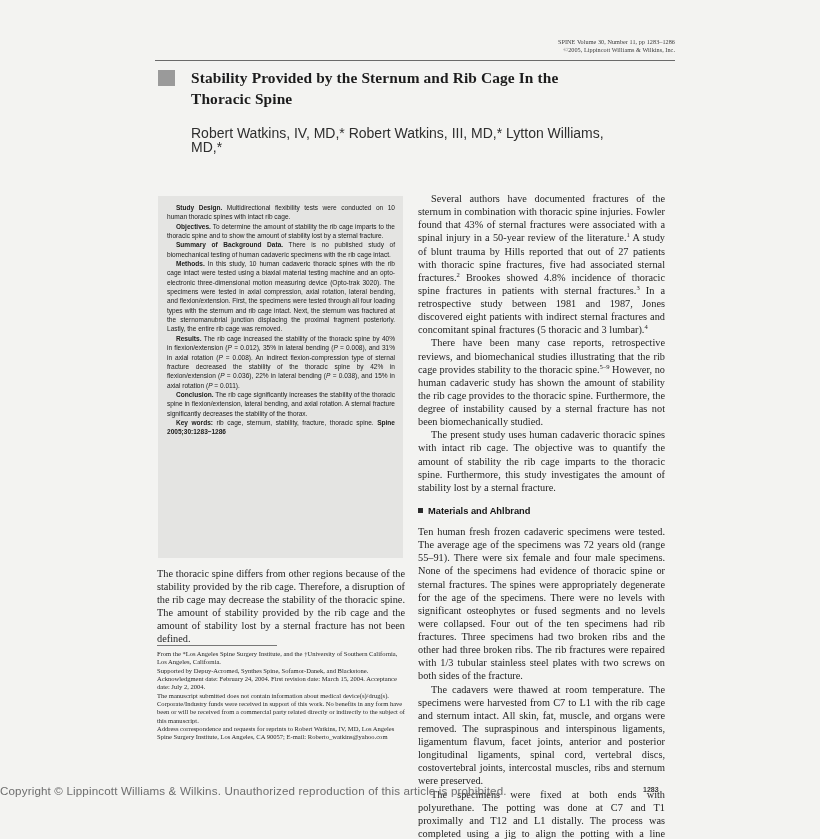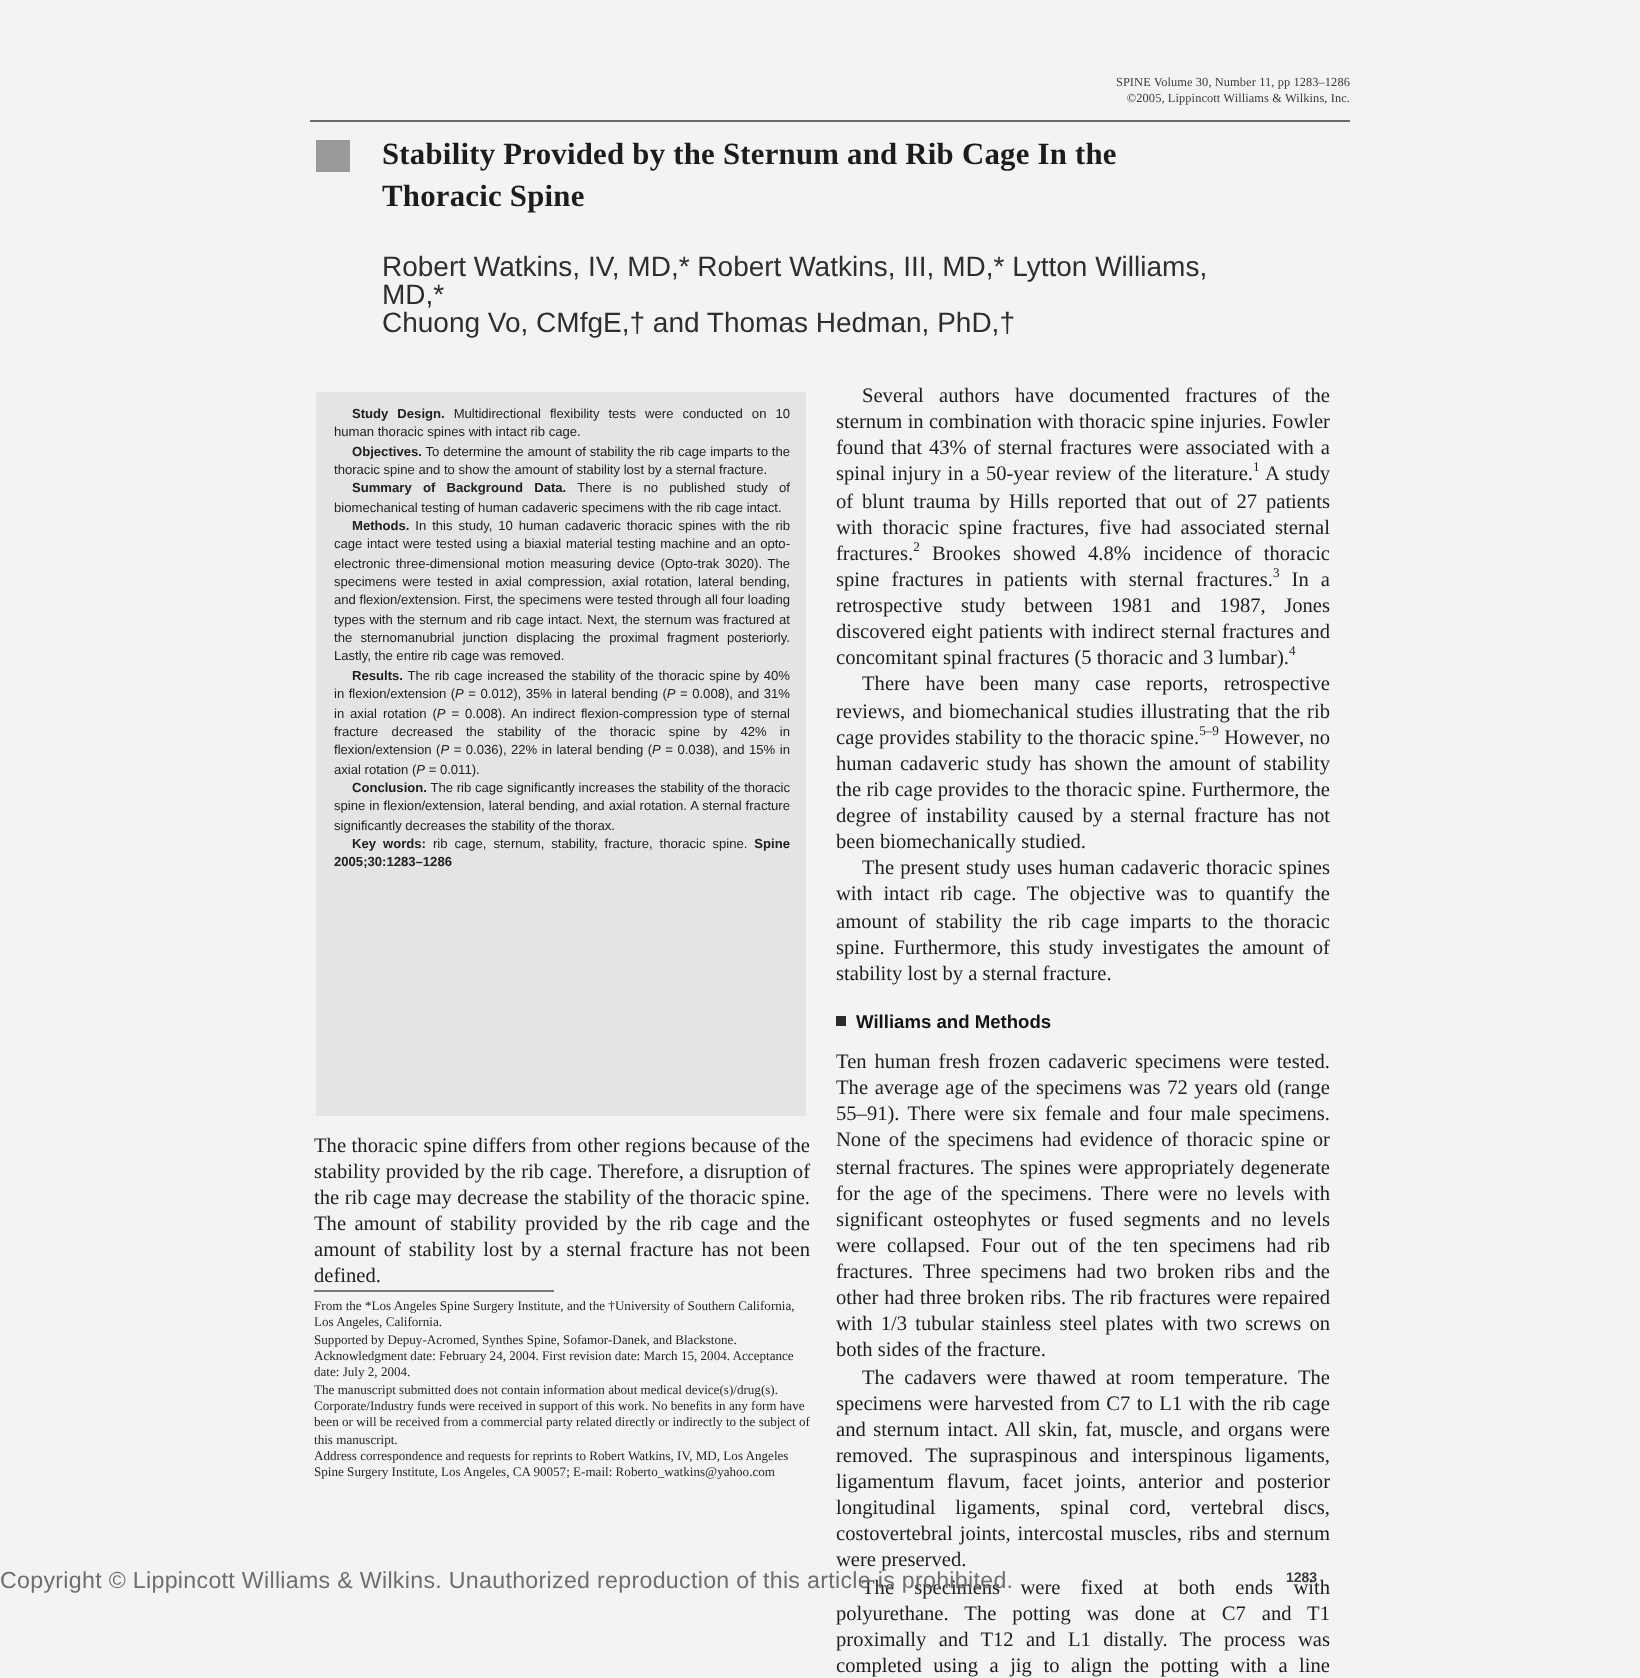--- a/index.html
+++ b/index.html
@@ -216,21 +216,20 @@
     <div>SPINE Volume 30, Number 11, pp 1283–1286</div>
     <div>©2005, Lippincott Williams &amp; Wilkins, Inc.</div>
   </div>
   <div class="rule"></div>
 
   <div class="title-marker"></div>
   <div class="title">Stability Provided by the Sternum and Rib Cage In the Thoracic Spine</div>
 
   <div class="authors">
     <div>Robert Watkins, IV, MD,* Robert Watkins, III, MD,* Lytton Williams, MD,*</div>
-    <div>Chuong Vo, CMfgE,† and Thomas Hedman, PhD,†</div>
   </div>
 
   <div class="abstract-box"></div>
   <div class="abstract-text">
     <p><b>Study Design.</b><span> Multidirectional flexibility tests were conducted on 10 human thoracic spines with intact rib cage.</span></p>
     <p><b>Objectives.</b><span> To determine the amount of stability the rib cage imparts to the thoracic spine and to show the amount of stability lost by a sternal fracture.</span></p>
     <p><b>Summary of Background Data.</b><span> There is no published study of biomechanical testing of human cadaveric specimens with the rib cage intact.</span></p>
     <p><b>Methods.</b><span> In this study, 10 human cadaveric thoracic spines with the rib cage intact were tested using a biaxial material testing machine and an opto-electronic three-dimensional motion measuring device (Opto-trak 3020). The specimens were tested in axial compression, axial rotation, lateral bending, and flexion/extension. First, the specimens were tested through all four loading types with the sternum and rib cage intact. Next, the sternum was fractured at the sternomanubrial junction displacing the proximal fragment posteriorly. Lastly, the entire rib cage was removed.</span></p>
     <p><b>Results.</b><span> The rib cage increased the stability of the thoracic spine by 40% in flexion/extension (</span><i>P</i><span> = 0.012), 35% in lateral bending (</span><i>P</i><span> = 0.008), and 31% in axial rotation (</span><i>P</i><span> = 0.008). An indirect flexion-compression type of sternal fracture decreased the stability of the thoracic spine by 42% in flexion/extension (</span><i>P</i><span> = 0.036), 22% in lateral bending (</span><i>P</i><span> = 0.038), and 15% in axial rotation (</span><i>P</i><span> = 0.011).</span></p>
     <p><b>Conclusion.</b><span> The rib cage significantly increases the stability of the thoracic spine in flexion/extension, lateral bending, and axial rotation. A sternal fracture significantly decreases the stability of the thorax.</span></p>
@@ -248,21 +247,21 @@
     <p>Acknowledgment date: February 24, 2004. First revision date: March 15, 2004. Acceptance date: July 2, 2004.</p>
     <p>The manuscript submitted does not contain information about medical device(s)/drug(s).</p>
     <p>Corporate/Industry funds were received in support of this work. No benefits in any form have been or will be received from a commercial party related directly or indirectly to the subject of this manuscript.</p>
     <p>Address correspondence and requests for reprints to Robert Watkins, IV, MD, Los Angeles Spine Surgery Institute, Los Angeles, CA 90057; E-mail: Roberto_watkins@yahoo.com</p>
   </div>
 
   <div class="right-col">
     <p><span>Several authors have documented fractures of the sternum in combination with thoracic spine injuries. Fowler found that 43% of sternal fractures were associated with a spinal injury in a 50-year review of the literature.</span><sup>1</sup><span> A study of blunt trauma by Hills reported that out of 27 patients with thoracic spine fractures, five had associated sternal fractures.</span><sup>2</sup><span> Brookes showed 4.8% incidence of thoracic spine fractures in patients with sternal fractures.</span><sup>3</sup><span> In a retrospective study between 1981 and 1987, Jones discovered eight patients with indirect sternal fractures and concomitant spinal fractures (5 thoracic and 3 lumbar).</span><sup>4</sup></p>
     <p><span>There have been many case reports, retrospective reviews, and biomechanical studies illustrating that the rib cage provides stability to the thoracic spine.</span><sup>5–9</sup><span> However, no human cadaveric study has shown the amount of stability the rib cage provides to the thoracic spine. Furthermore, the degree of instability caused by a sternal fracture has not been biomechanically studied.</span></p>
     <p>The present study uses human cadaveric thoracic spines with intact rib cage. The objective was to quantify the amount of stability the rib cage imparts to the thoracic spine. Furthermore, this study investigates the amount of stability lost by a sternal fracture.</p>
-    <p class="section-head"><span class="sq"></span><span>Williams and Methods</span></p>
+    <p class="section-head"><span class="sq"></span><span>Materials and Ahlbrand</span></p>
     <p class="noindent">Ten human fresh frozen cadaveric specimens were tested. The average age of the specimens was 72 years old (range 55–91). There were six female and four male specimens. None of the specimens had evidence of thoracic spine or sternal fractures. The spines were appropriately degenerate for the age of the specimens. There were no levels with significant osteophytes or fused segments and no levels were collapsed. Four out of the ten specimens had rib fractures. Three specimens had two broken ribs and the other had three broken ribs. The rib fractures were repaired with 1/3 tubular stainless steel plates with two screws on both sides of the fracture.</p>
     <p>The cadavers were thawed at room temperature. The specimens were harvested from C7 to L1 with the rib cage and sternum intact. All skin, fat, muscle, and organs were removed. The supraspinous and interspinous ligaments, ligamentum flavum, facet joints, anterior and posterior longitudinal ligaments, spinal cord, vertebral discs, costovertebral joints, intercostal muscles, ribs and sternum were preserved.</p>
     <p>The specimens were fixed at both ends with polyurethane. The potting was done at C7 and T1 proximally and T12 and L1 distally. The process was completed using a jig to align the potting with a line connecting the midvertebral bodies of T1 and T12.</p>
 
   </div>
 
   <div class="copyright">Copyright © Lippincott Williams &amp; Wilkins. Unauthorized reproduction of this article is prohibited.</div>
   <div class="page-number">1283</div>
 </div>
 

